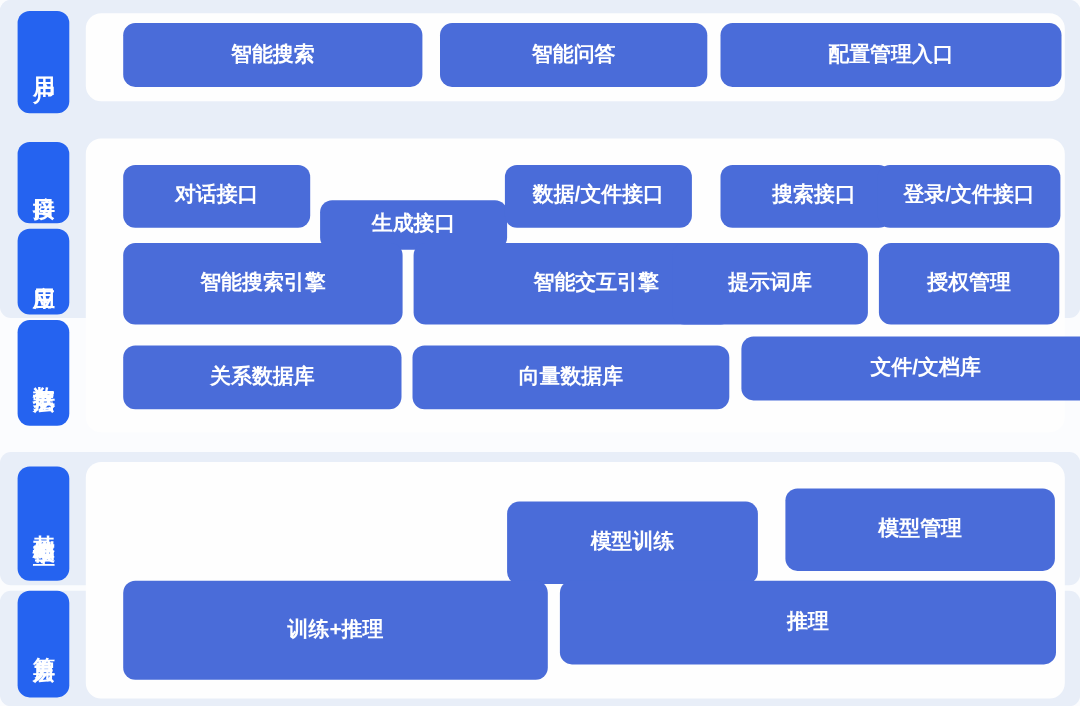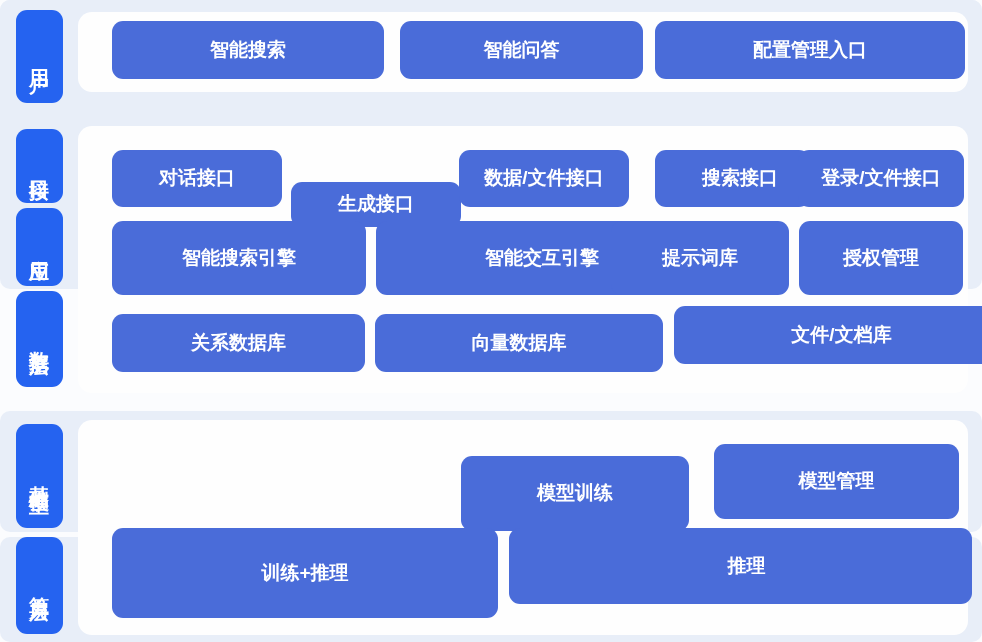--- a/index.html
+++ b/index.html
@@ -101,15 +101,15 @@
   <div class="blk" style="left:799px;top:221px;width:164px;height:74px;">授权管理</div>
 
   <div class="blk" style="left:112px;top:314px;width:253px;height:58px;">关系数据库</div>
   <div class="blk" style="left:375px;top:314px;width:288px;height:58px;">向量数据库</div>
   <div class="blk" style="left:674px;top:306px;width:335px;height:58px;">文件/文档库</div>
 
   <div class="blk" style="left:461px;top:444px;width:228px;height:75px;margin-top:12px;">模型训练</div>
   <div class="blk" style="left:714px;top:444px;width:245px;height:75px;">模型管理</div>
 
   <div class="blk" style="left:112px;top:528px;width:386px;height:90px;">训练+推理</div>
-  <div class="blk" style="left:509px;top:528px;width:451px;height:76px;padding-left:12px;">推理</div>
+  <div class="blk" style="left:509px;top:528px;width:451px;height:76px;">推理</div>
 
 </div>
 
 </body></html>

